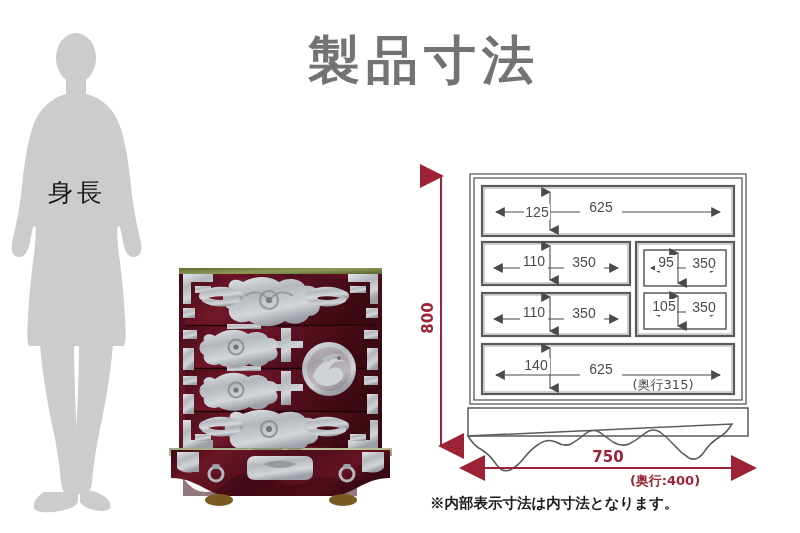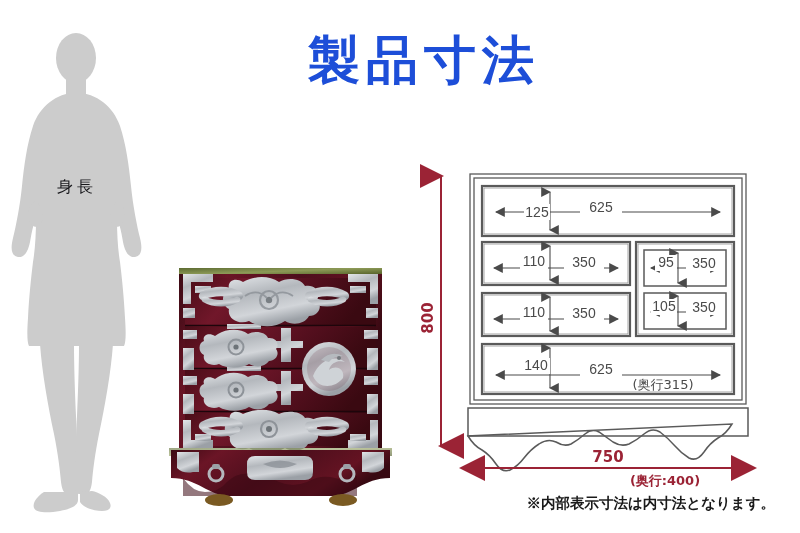--- a/index.html
+++ b/index.html
@@ -18,21 +18,21 @@
   
   #page-title {
     position: absolute;
     left: 0; right: 0;
     top: 34px;
     text-align: center;
     padding-left: 48px;
     font-size: 52px;
     font-weight: 700;
     letter-spacing: 6px;
-    color: #1d4ed8;
+    color: #737373;
     font-family: "DejaVu Serif", "Liberation Serif", serif;
     line-height: 1;
   }
 
   
   #silhouette-wrap {
     position: absolute;
     left: 0px; top: 26px;
     width: 152px; height: 492px;
   }
@@ -42,21 +42,21 @@
     left: 22px;
     top: 178px;
     width: 110px;
     text-align: center;
     font-size: 23px;
     line-height: 1.18;
     color: #16161a;
     font-family: "DejaVu Serif", "Liberation Serif", serif;
     letter-spacing: 1px;
   }
-  #height-label .hl-1 { display:block; font-size: 16px; letter-spacing:4px; }
+  #height-label .hl-1 { display:block; font-size: 25px; letter-spacing:4px; }
   #height-label .hl-2 { display:block; font-size: 25px; font-family:"Liberation Serif", serif; }
 
   
   #chest-photo {
     position: absolute;
     left: 163px; top: 252px;
     width: 235px; height: 255px;
   }
   #chest-photo svg { display:block; width:100%; height:100%; }
 
@@ -66,21 +66,21 @@
     left: 420px; top: 160px;
     width: 360px; height: 360px;
   }
   #tech-drawing svg { display:block; width:100%; height:100%; }
 
   
   #footnote {
     position: absolute;
     left: 430px; top: 494px;
     width: 345px;
-    text-align: right;
+    text-align: left;
     font-size: 14.5px;
     font-weight: 700;
     color: #1a1a1a;
     font-family: Liberation Mono, monospace;
     letter-spacing: 0px;
   }
 
   .dim-txt {
     font-family: "Liberation Sans", "DejaVu Sans", sans-serif;
     fill: #4a4a4a;

